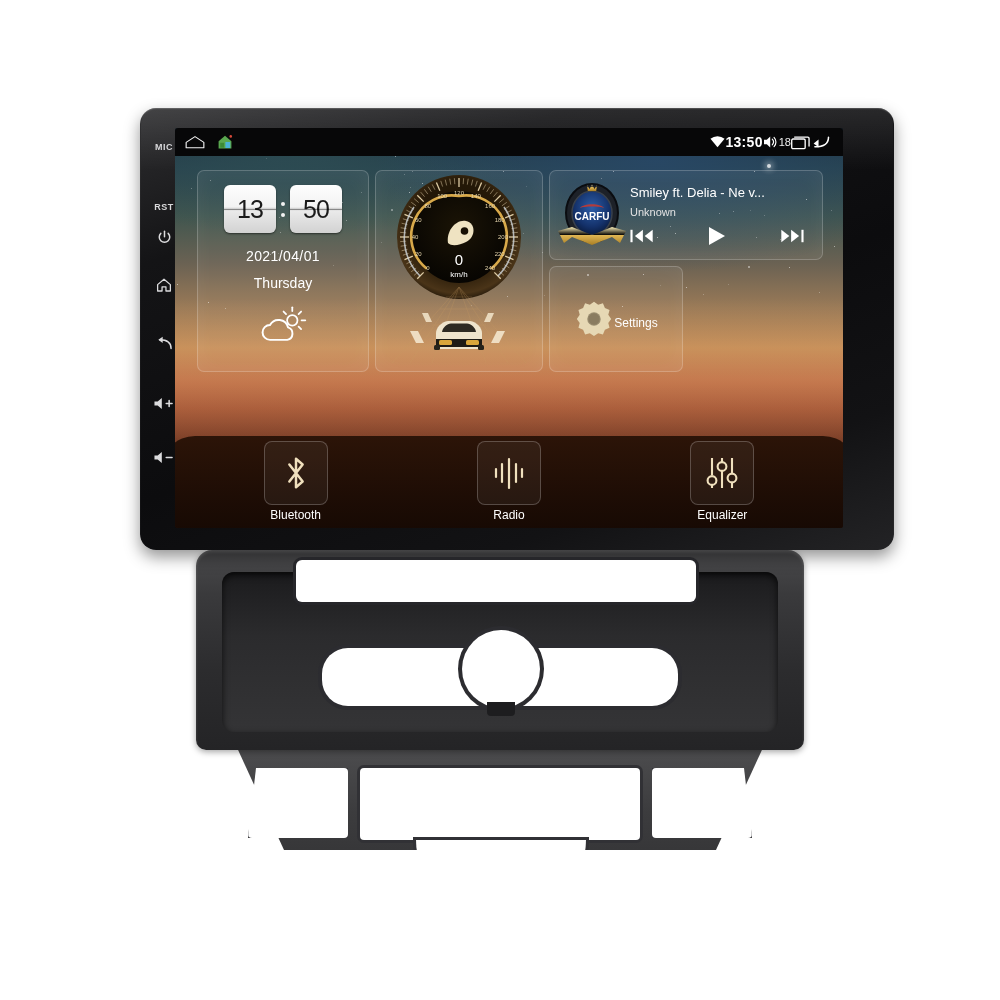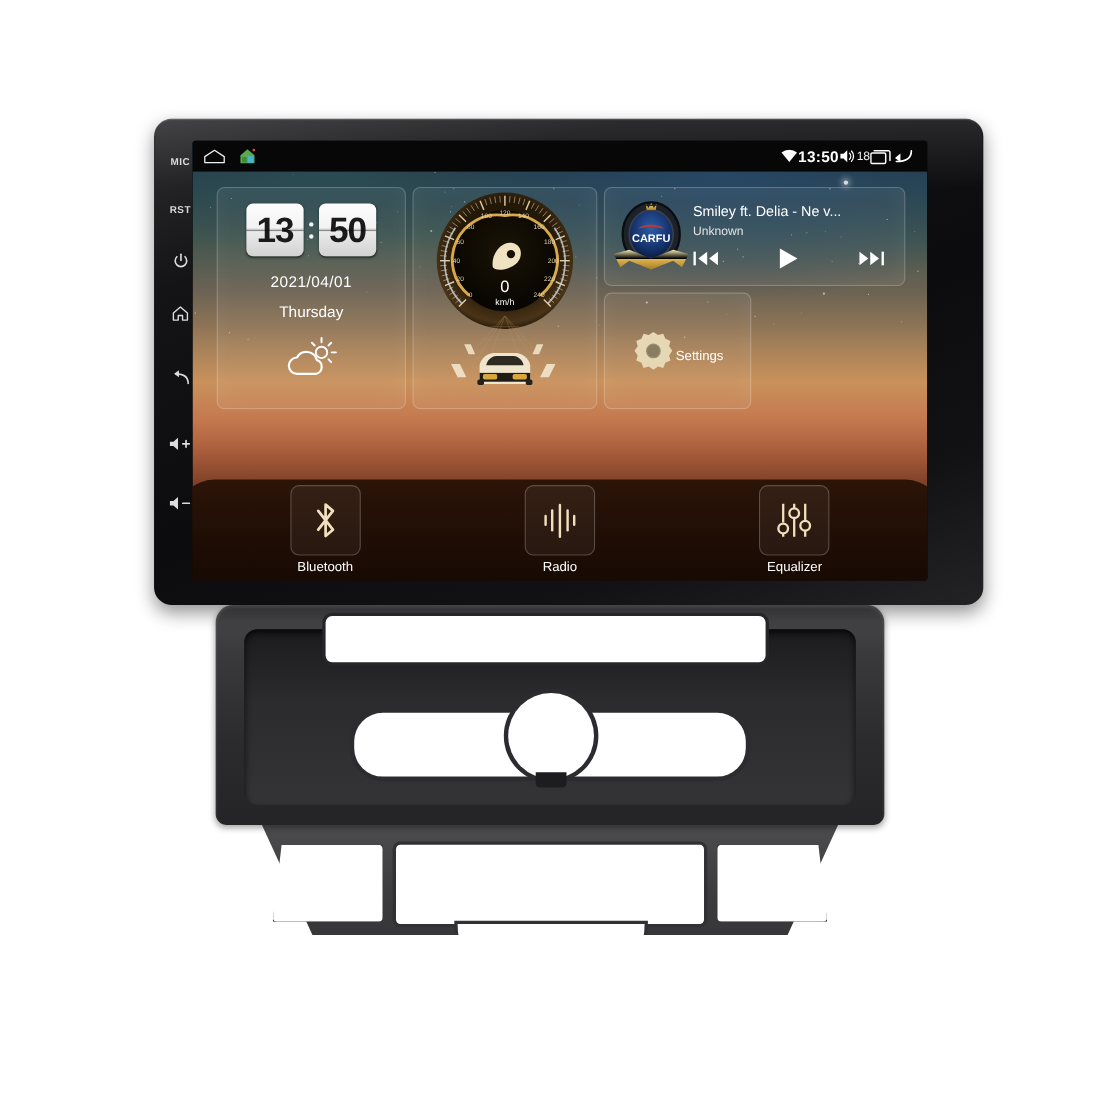--- a/index.html
+++ b/index.html
@@ -76,21 +76,21 @@
     pointer-events:none;
   }
   
   .keycol{position:absolute;left:8px;top:14px;width:32px;height:414px;}
   .key{
     position:absolute;left:0;width:32px;height:26px;color:#d8d8da;
     display:flex;align-items:center;justify-content:center;
     font-size:9px;font-weight:bold;letter-spacing:.5px;
   }
   .key svg{display:block;}
-  .k0{top:12px}.k1{top:56px}.k2{top:102px}.k3{top:150px}
+  .k0{top:12px}.k1{top:72px}.k2{top:102px}.k3{top:150px}
   .k4{top:208px}.k5{top:268px}.k6{top:322px}
 
   
   .screen{
     position:absolute;left:35px;top:20px;width:668px;height:400px;
     background:#000;overflow:hidden;border-radius:3px;
     box-shadow:inset 0 0 6px rgba(0,0,0,.9);
   }
   .wall{
     position:absolute;left:0;top:0;width:668px;height:400px;
@@ -141,21 +141,21 @@
   #naviPanel{left:514px;top:138px;width:132px;height:104px;}
 
   
   .flip{display:flex;align-items:center;justify-content:center;gap:4px;margin-top:14px;}
   .flipbox{
     width:52px;height:48px;border-radius:6px;position:relative;
     background:linear-gradient(180deg,#fdfdfd 0%,#f2f2f2 46%,#c9c9c9 50%,#eaeaea 54%,#d2d2d2 100%);
     box-shadow:0 1px 2px rgba(0,0,0,.5);
     display:flex;align-items:center;justify-content:center;
   }
-  .flipbox span{font-size:32px;font-weight:bold;color:#1a1a1a;line-height:1;letter-spacing:-1px;}
+  .flipbox span{font-size:25px;font-weight:normal;color:#1a1a1a;line-height:1;letter-spacing:-1px;}
   .flipbox:after{content:"";position:absolute;left:0;right:0;top:49%;height:1px;background:rgba(0,0,0,.35);}
   .colon{display:flex;flex-direction:column;gap:7px;padding:0 1px;}
   .colon i{display:block;width:4px;height:4px;border-radius:50%;background:#f2f2f2;}
   .cdate{text-align:center;color:#fff;font-size:14px;margin-top:15px;letter-spacing:.4px;}
   .cday{text-align:center;color:#fff;font-size:14px;margin-top:11px;}
   .cwx{display:flex;justify-content:center;margin-top:13px;}
 
   
   .gauge-wrap{position:relative;width:166px;height:200px;}
   .road{position:absolute;left:8px;bottom:8px;width:150px;height:76px;overflow:hidden;}

